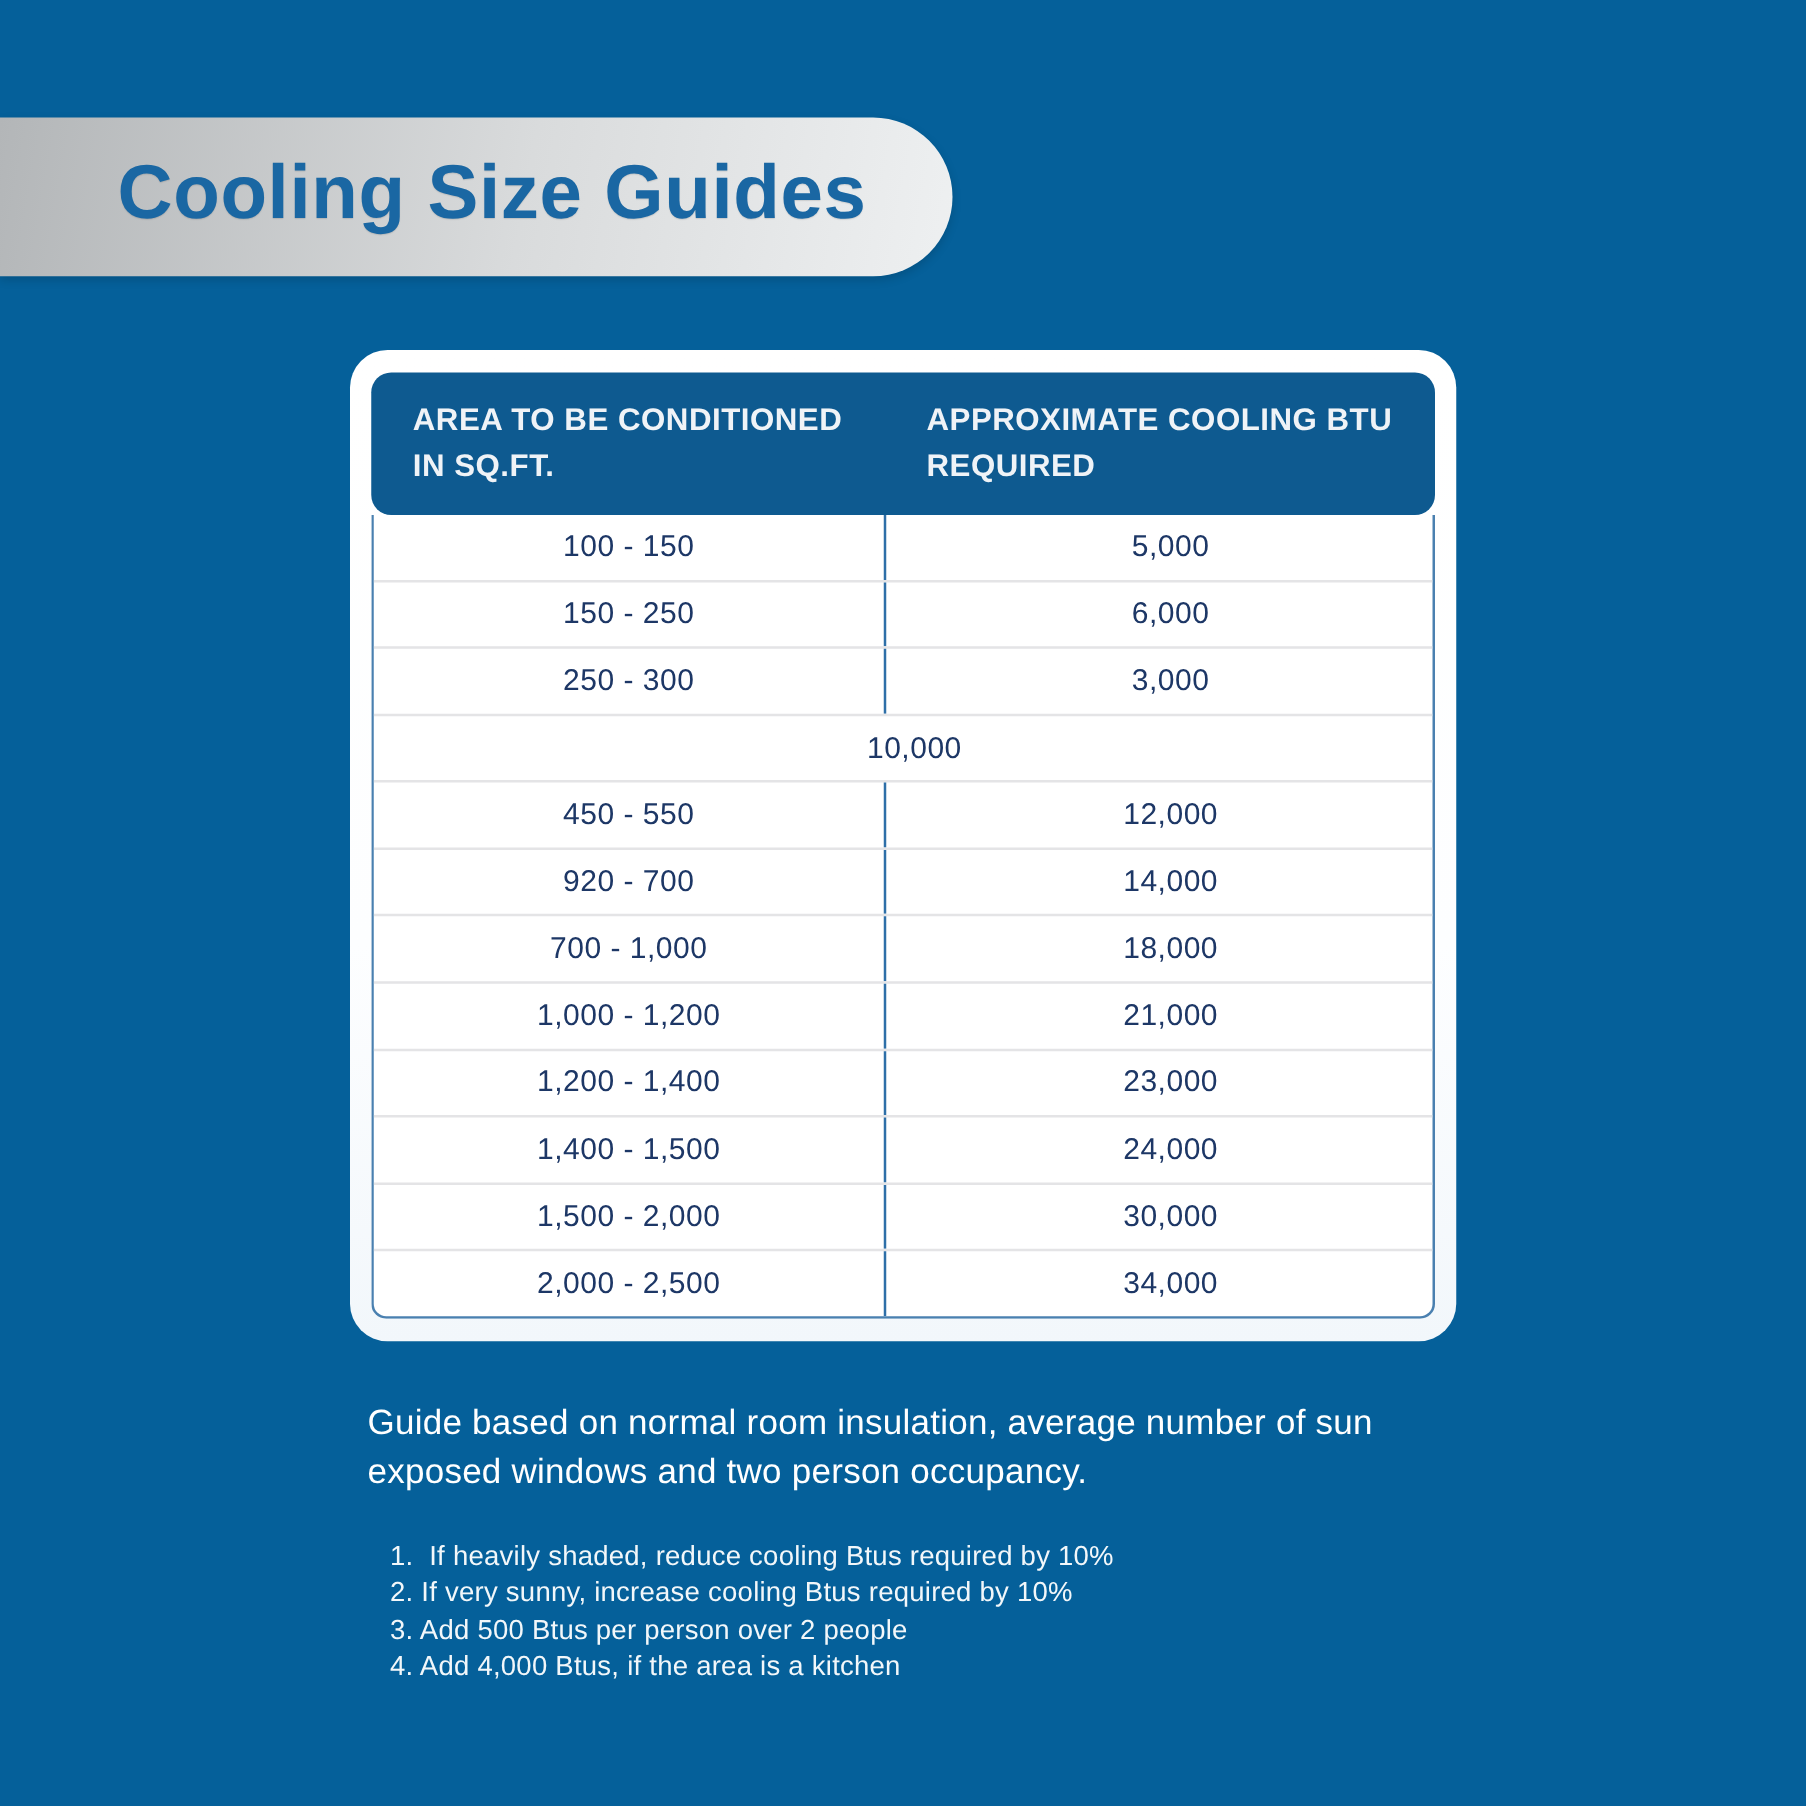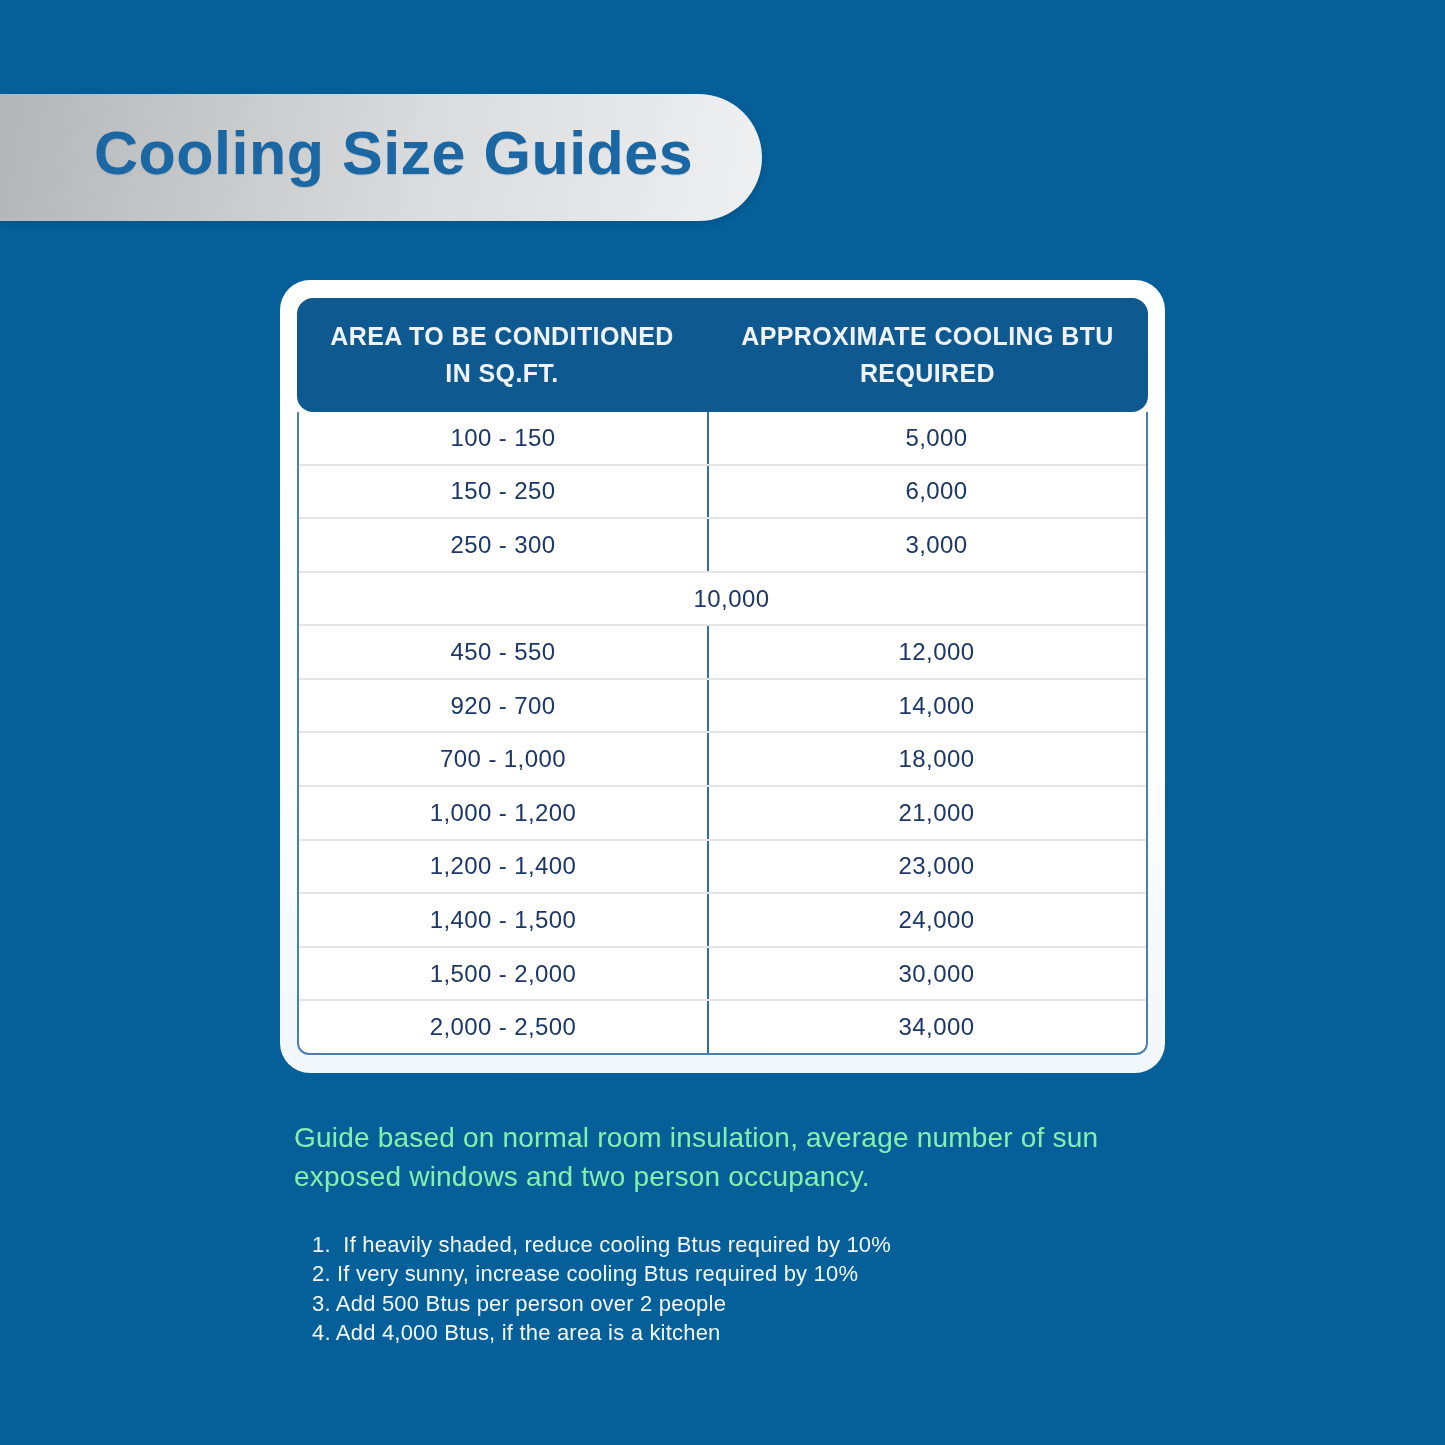--- a/index.html
+++ b/index.html
@@ -54,21 +54,21 @@
     position: absolute;
     left: 17px;
     top: 18px;
     width: 851px;
     height: 114px;
     box-sizing: border-box;
     background: var(--table-header, #0E5A90);
     border-radius: 16px;
     display: flex;
     align-items: center;
-    text-align: center;
+    text-align: left;
     color: #EFF3F7;
     font-weight: bold;
     font-size: 25px;
     line-height: 1.5;
     letter-spacing: 0.4px;
   }
   .th { display: flex; align-items: center; justify-content: center; height: 100%; }
   .th-area { width: 410px; }
   .th-btu  { flex: 1; }
   .hline { display: block; }
@@ -104,21 +104,21 @@
 
   
   .guide {
     position: absolute;
     left: 294px;
     top: 1118px;
     width: 840px;
     margin: 0;
     font-size: 28px;
     line-height: 1.4;
-    color: #86efac;
+    color: #ffffff;
     letter-spacing: 0.2px;
   }
   .notes {
     position: absolute;
     left: 294px;
     top: 1230px;
     width: 840px;
     font-size: 22px;
     line-height: 1.34;
     color: #F2F7FA;

